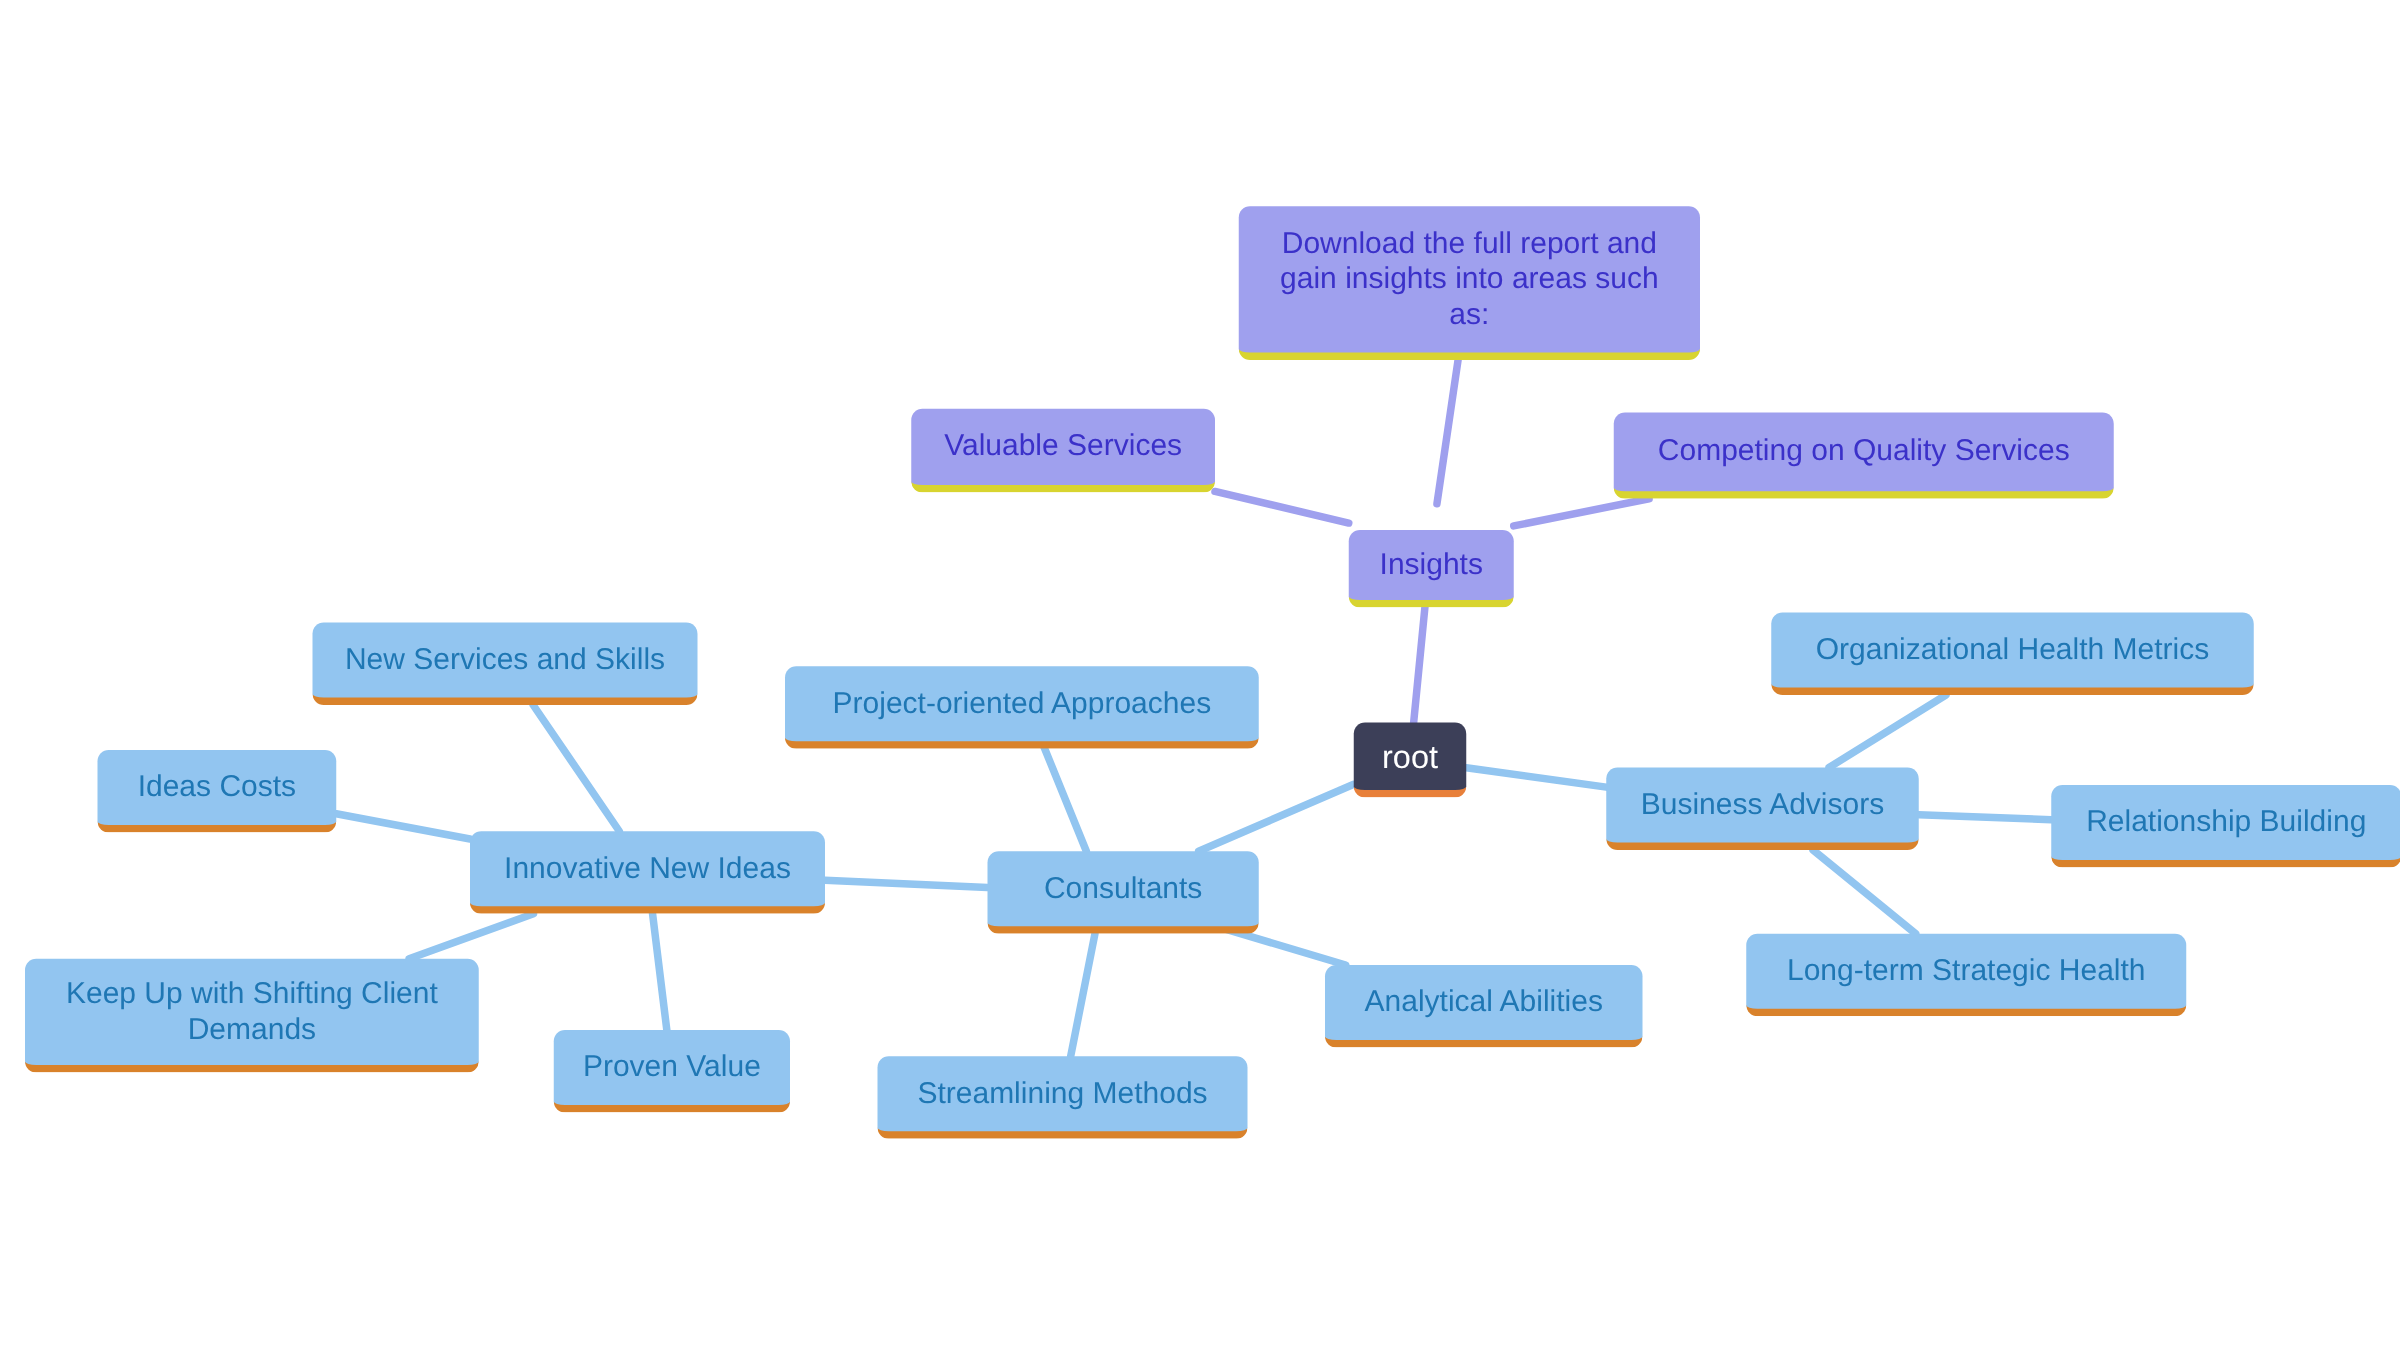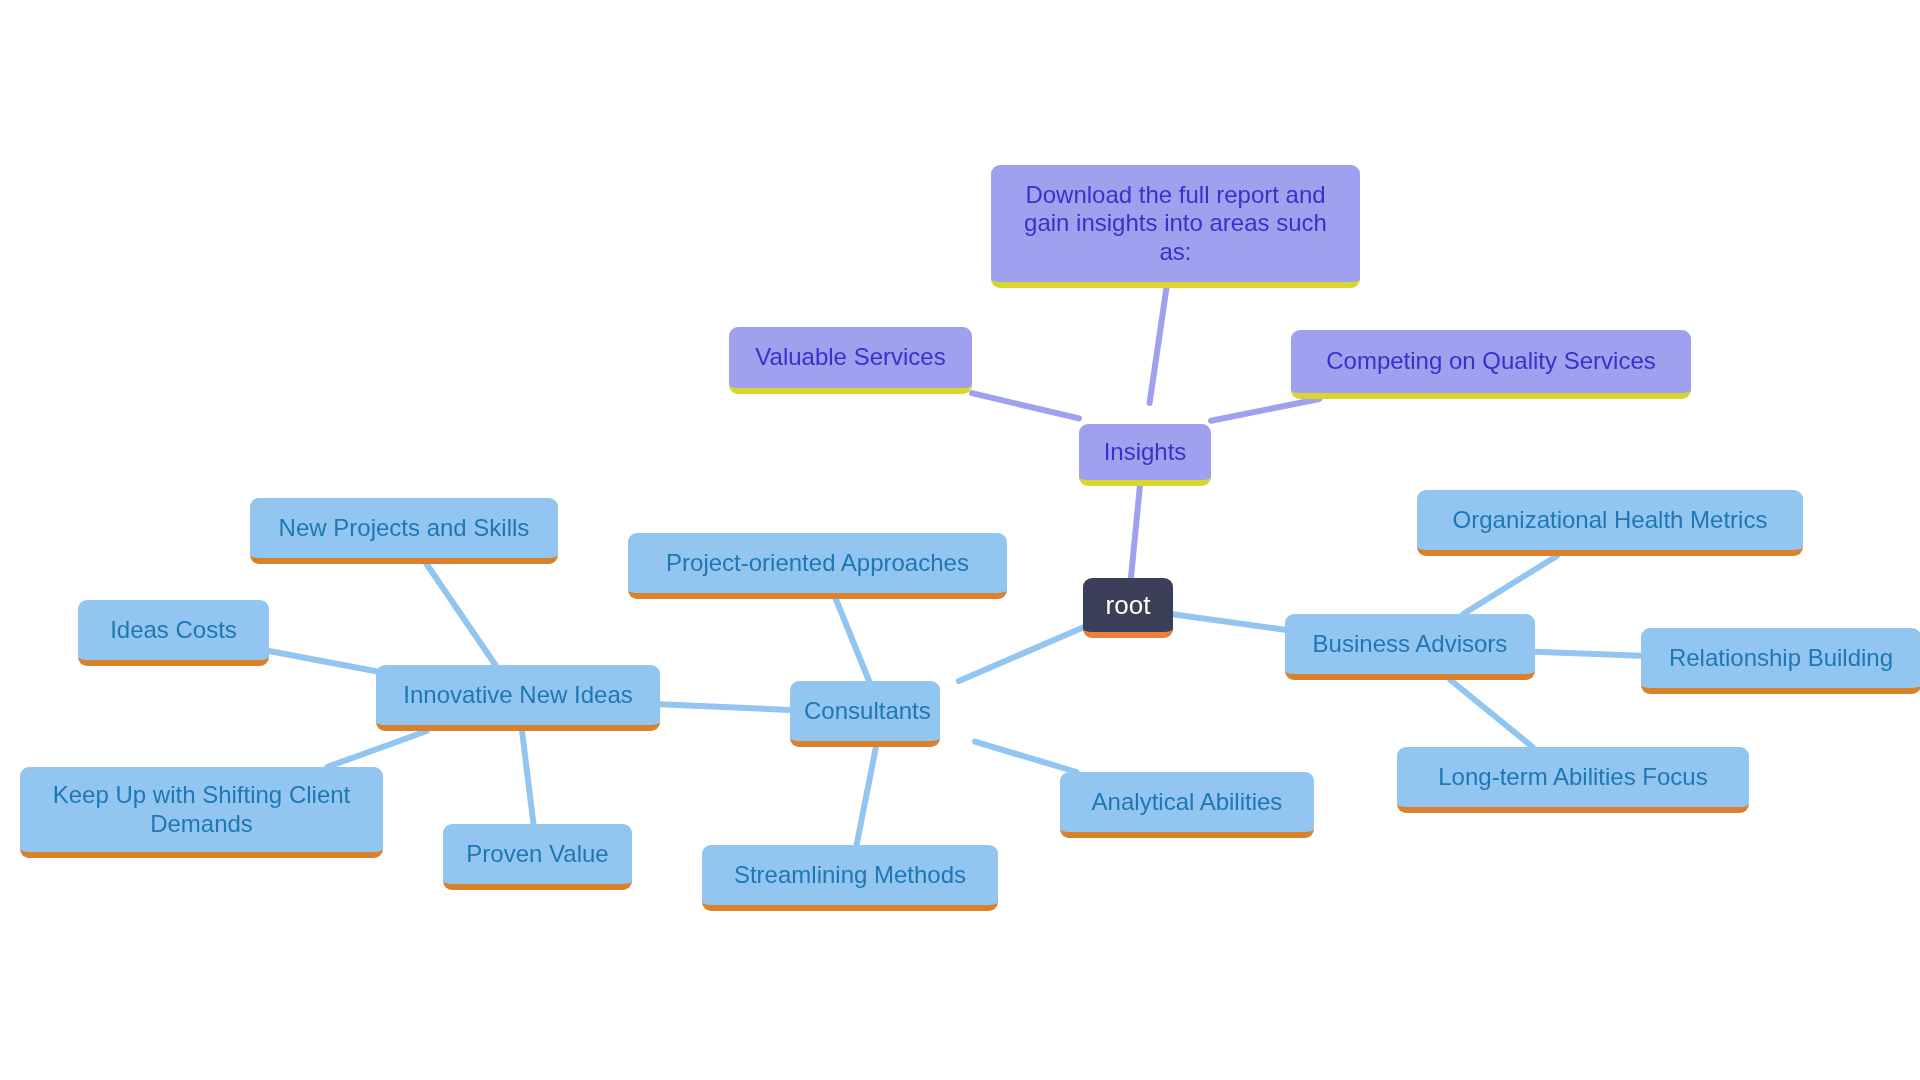--- a/index.html
+++ b/index.html
@@ -104,39 +104,39 @@
       <div class="node blue" style="left: 1285px; top: 614px; width: 250px; height: 66px; font-size: 24px;">
         <span class="node-label">Business Advisors</span>
       </div>
       <div class="node blue" style="left: 1417px; top: 490px; width: 386px; height: 66px; font-size: 24px;">
         <span class="node-label">Organizational Health Metrics</span>
       </div>
       <div class="node blue" style="left: 1641px; top: 628px; width: 280px; height: 66px; font-size: 24px;">
         <span class="node-label">Relationship Building</span>
       </div>
       <div class="node blue" style="left: 1397px; top: 747px; width: 352px; height: 66px; font-size: 24px;">
-        <span class="node-label">Long-term Abilities Focus</span>
+        <span class="node-label">Long-term Strategic Health</span>
       </div>
-      <div class="node blue" style="left: 790px; top: 681px; width: 150px; height: 66px; font-size: 24px;">
+      <div class="node blue" style="left: 790px; top: 681px; width: 217px; height: 66px; font-size: 24px;">
         <span class="node-label">Consultants</span>
       </div>
       <div class="node blue" style="left: 628px; top: 521px; width: 379px; height: 66px; font-size: 24px; margin-top: 12px;">
         <span class="node-label">Project-oriented Approaches</span>
       </div>
       <div class="node blue" style="left: 1060px; top: 772px; width: 254px; height: 66px; font-size: 24px;">
         <span class="node-label">Analytical Abilities</span>
       </div>
       <div class="node blue" style="left: 702px; top: 845px; width: 296px; height: 66px; font-size: 24px;">
         <span class="node-label">Streamlining Methods</span>
       </div>
       <div class="node blue" style="left: 376px; top: 665px; width: 284px; height: 66px; font-size: 24px;">
         <span class="node-label">Innovative New Ideas</span>
       </div>
       <div class="node blue" style="left: 250px; top: 498px; width: 308px; height: 66px; font-size: 24px;">
-        <span class="node-label">New Projects and Skills</span>
+        <span class="node-label">New Services and Skills</span>
       </div>
       <div class="node blue" style="left: 78px; top: 600px; width: 191px; height: 66px; font-size: 24px;">
         <span class="node-label">Ideas Costs</span>
       </div>
       <div class="node blue" style="left: 20px; top: 767px; width: 363px; height: 91px; font-size: 24px;">
         <span class="node-label">Keep Up with Shifting Client Demands</span>
       </div>
       <div class="node blue" style="left: 443px; top: 824px; width: 189px; height: 66px; font-size: 24px;">
         <span class="node-label">Proven Value</span>
       </div>

